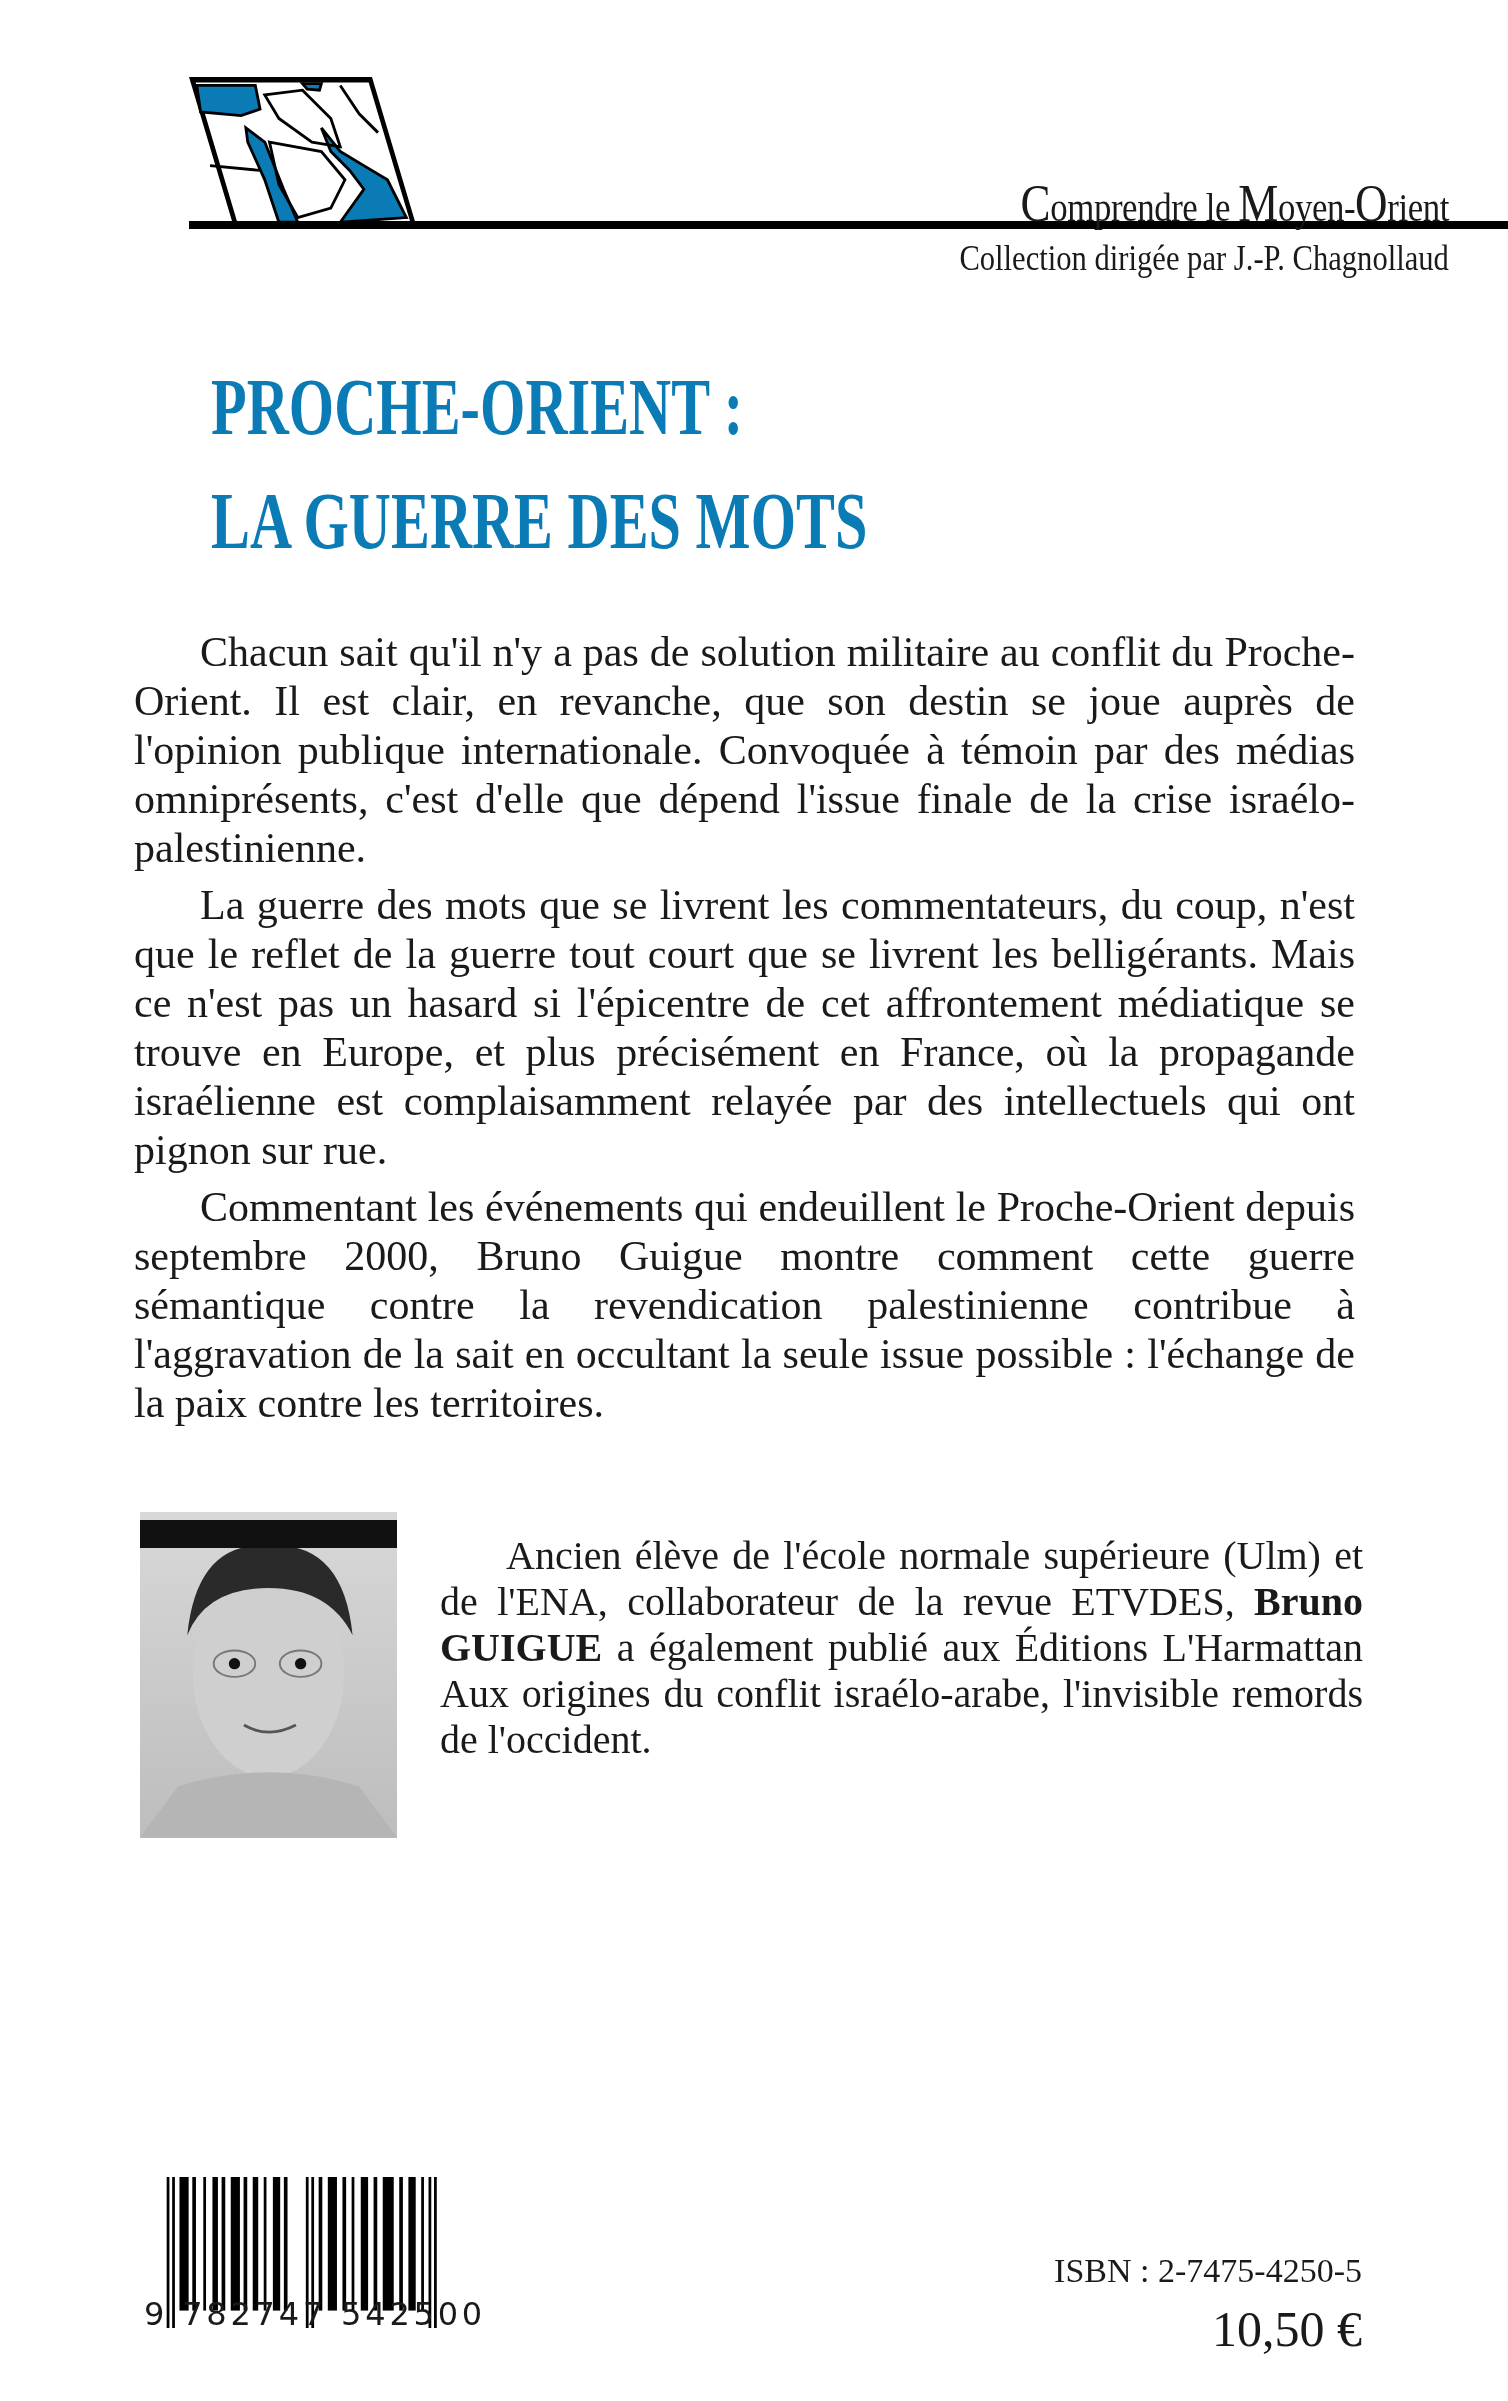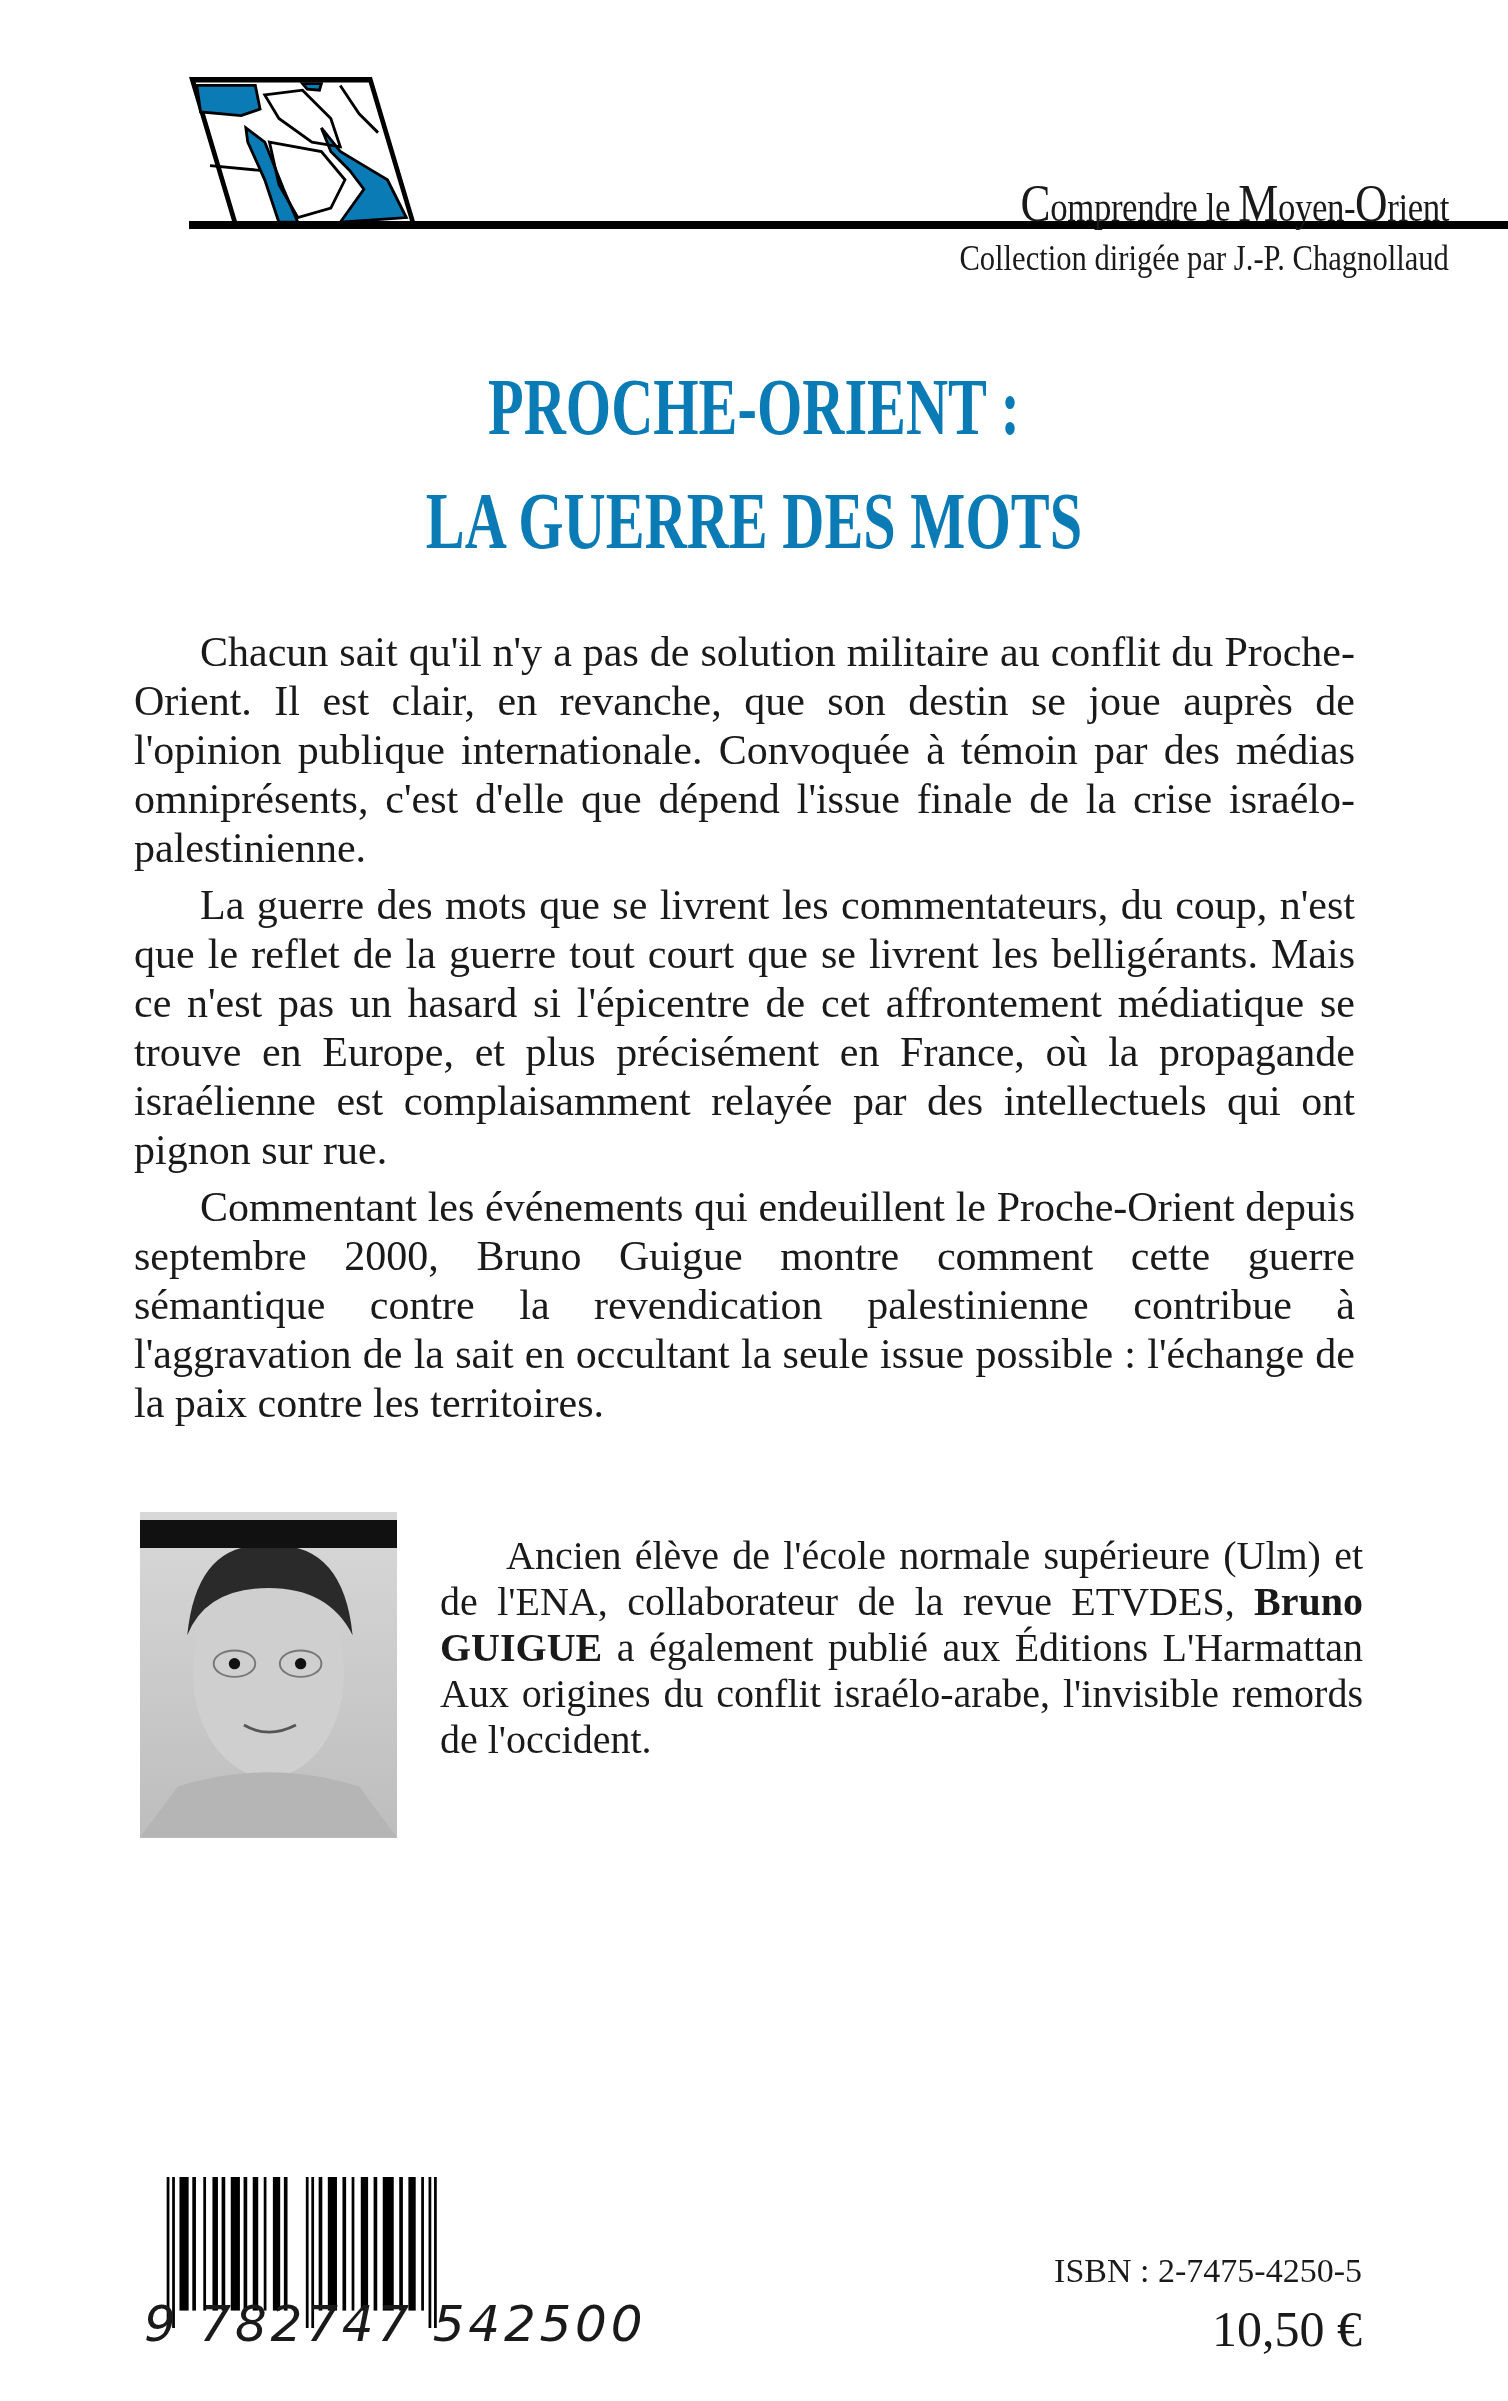--- a/index.html
+++ b/index.html
@@ -6,33 +6,33 @@
   body { width:1508px; height:2402px; position:relative; overflow:hidden;
          font-family:"Liberation Serif", "DejaVu Serif", serif; color:#1a1a1a; }
   .abs { position:absolute; }
   #logo { left:189px; top:76px; width:114px; height:151px; }
   #rule { left:189px; top:221px; width:1319px; height:7.6px; background:#000; }
   #series { right:59px; top:173px; font-size:41px; letter-spacing:-0.5px;
             transform:scaleX(0.85); transform-origin:right center; white-space:nowrap; }
   #series .cap { font-size:53px; }
   #director { right:59px; top:237px; font-size:36px; white-space:nowrap;
               transform:scaleX(0.85); transform-origin:right center; }
-  #title { left:0; width:1508px; top:350px; text-align:center; color:#0a7bb5;
+  #title { left:0; width:1508px; top:350px; color:#0a7bb5;
            font-weight:bold; font-size:81px; line-height:114px; }
   #title div { transform:scaleX(0.72); transform-origin:center; white-space:nowrap; }
   #body { left:126px; width:1237px; top:620px; font-size:42px; line-height:49px;
           text-align:justify; }
   #body p { margin:8px; text-indent:66px; }
   #photo { left:140px; top:1512px; width:257px; height:326px; background:linear-gradient(180deg,#d8d8d8,#bdbdbd); overflow:hidden; }
   #photo .band { position:absolute; left:0; top:7.6px; width:257px; height:28px; background:#111; }
   #bio { left:440px; width:923px; top:1533px; font-size:40px; line-height:46px; text-align:justify; }
   #bio .it { }
   #bio .bold { font-weight:bold; }
   #barcode { left:166px; top:2177px; width:284px; height:170px; }
-  #barcode-digits { left:144px; top:2295px; font-family:"DejaVu Sans", sans-serif; font-size:50px; letter-spacing:3.8px; white-space:nowrap;font-style:italic; }
+  #barcode-digits { left:144px; top:2295px; font-family:"DejaVu Sans", sans-serif; font-size:32px; letter-spacing:3.8px; white-space:nowrap; }
   #isbn { right:146px; top:2252px; font-size:34px; white-space:nowrap; }
   #price { right:146px; top:2300px; font-size:50px; white-space:nowrap; }
 </style>
 </head>
 <body>
 
 <svg id="logo" class="abs" viewBox="0 0 240 160" style="width:227px;height:151px;left:189px;top:76px;">
   <polygon points="4,4 234,4 290,158 60,158" fill="#ffffff" stroke="#000" stroke-width="6" transform="scale(0.82,1)"></polygon>
   <path d="M8,10 L70,10 L75,35 L55,42 L12,38 Z" fill="#0a7bb5" stroke="#000" stroke-width="3"></path>
   <path d="M60,55 L80,70 L100,120 L115,155 L95,155 L80,110 L62,70 Z" fill="#0a7bb5" stroke="#000" stroke-width="3"></path>

